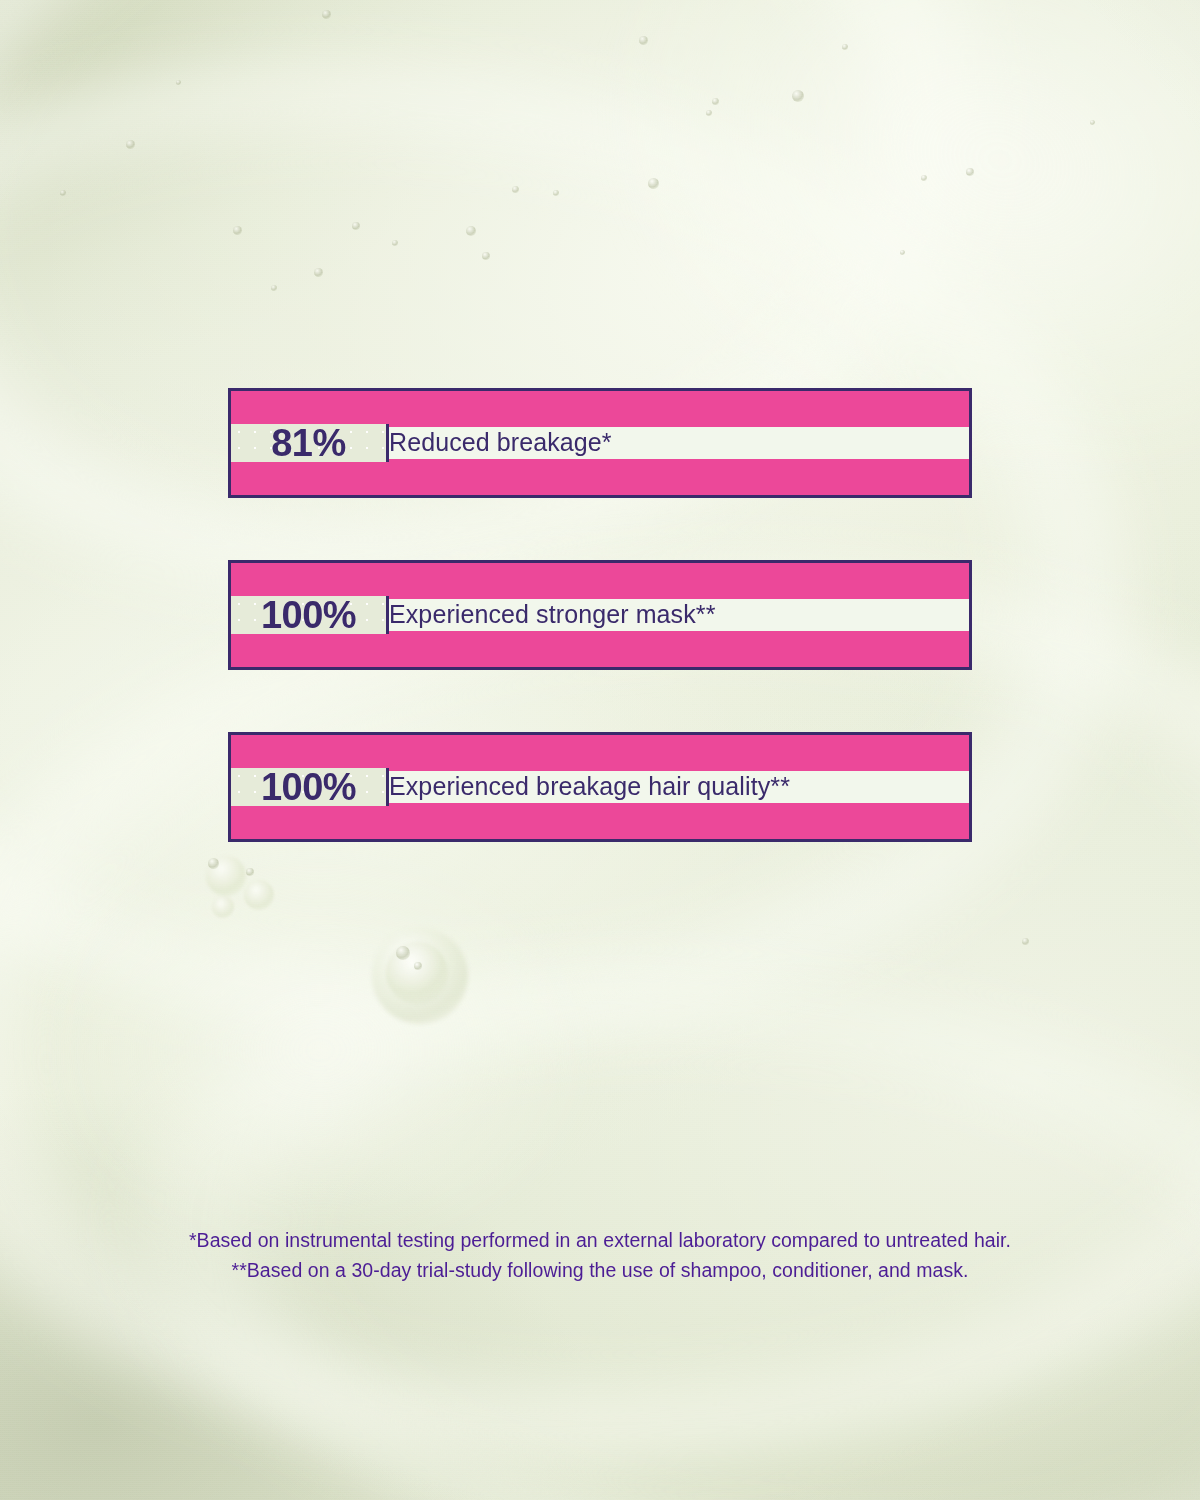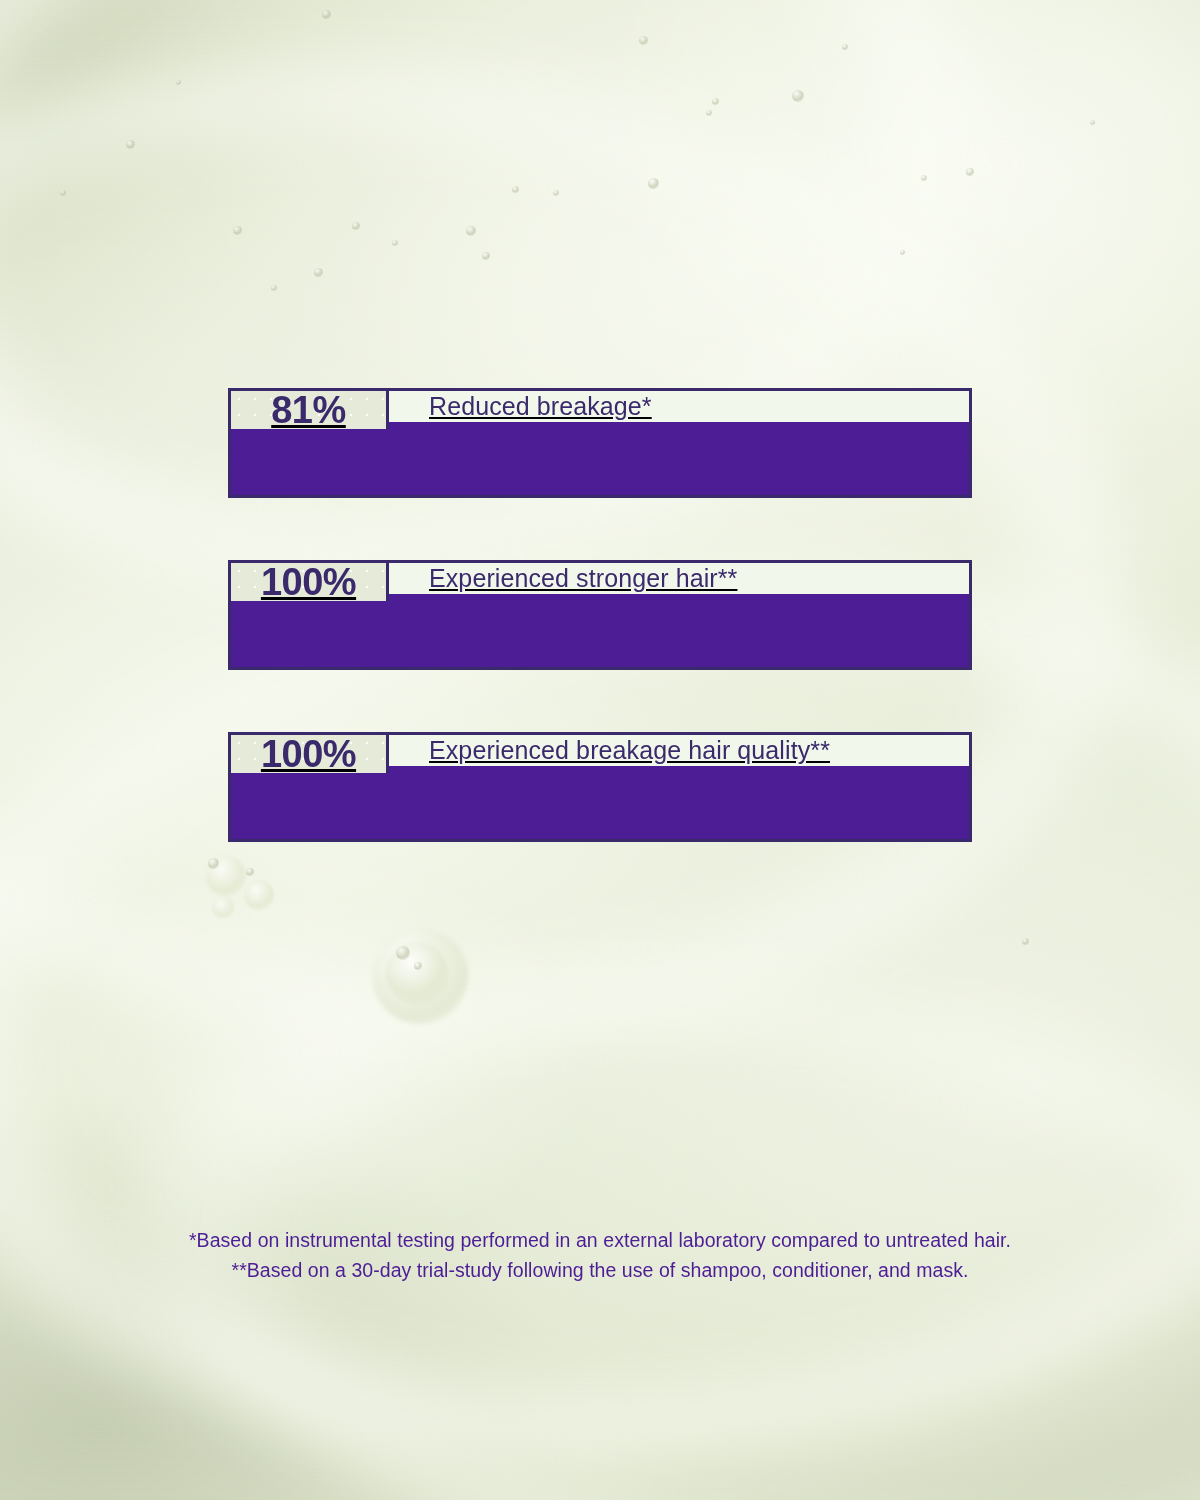--- a/index.html
+++ b/index.html
@@ -136,27 +136,26 @@
   }
 
   .stats-group {
     position: absolute;
     left: 228px;
     top: 388px;
     width: 744px;
   }
   .stat-card {
     display: flex;
-    align-items: flex-start;
+    align-items: center;
     border: 3px solid #3a2a6b;
     height: 104px;
     margin-bottom: 62px;
     box-sizing: content-box;
-    background: #4c1d95;
-    text-decoration: underline;
+    background: #ec4899;
   }
   .stat-card:last-child { margin-bottom: 0; }
 
   .stat-pct-cell {
     width: 155px;
     flex: 0 0 155px;
     display: flex;
     align-items: center;
     justify-content: center;
     background-color: #e6ebd9;
@@ -170,21 +169,20 @@
     font-weight: 700;
     color: #3a2a6b;
     letter-spacing: -0.5px;
     line-height: 1;
   }
   .stat-label-cell {
     flex: 1 1 auto;
     display: flex;
     align-items: center;
     background: #f2f7ec;
-    padding-left: 40px;
     padding-right: 24px;
   }
   .stat-label {
     font-size: 25px;
     font-weight: 400;
     color: #3a2a6b;
     line-height: 1.25;
     letter-spacing: 0.1px;
   }
 
@@ -265,21 +263,21 @@
       <div class="stat-label-cell">
         <span class="stat-label">Reduced breakage*</span>
       </div>
     </div>
 
     <div class="stat-card">
       <div class="stat-pct-cell">
         <span class="stat-pct">100%</span>
       </div>
       <div class="stat-label-cell">
-        <span class="stat-label">Experienced stronger hair**</span>
+        <span class="stat-label">Experienced stronger mask**</span>
       </div>
     </div>
 
     <div class="stat-card">
       <div class="stat-pct-cell">
         <span class="stat-pct">100%</span>
       </div>
       <div class="stat-label-cell">
         <span class="stat-label">Experienced breakage hair quality**</span>
       </div>

